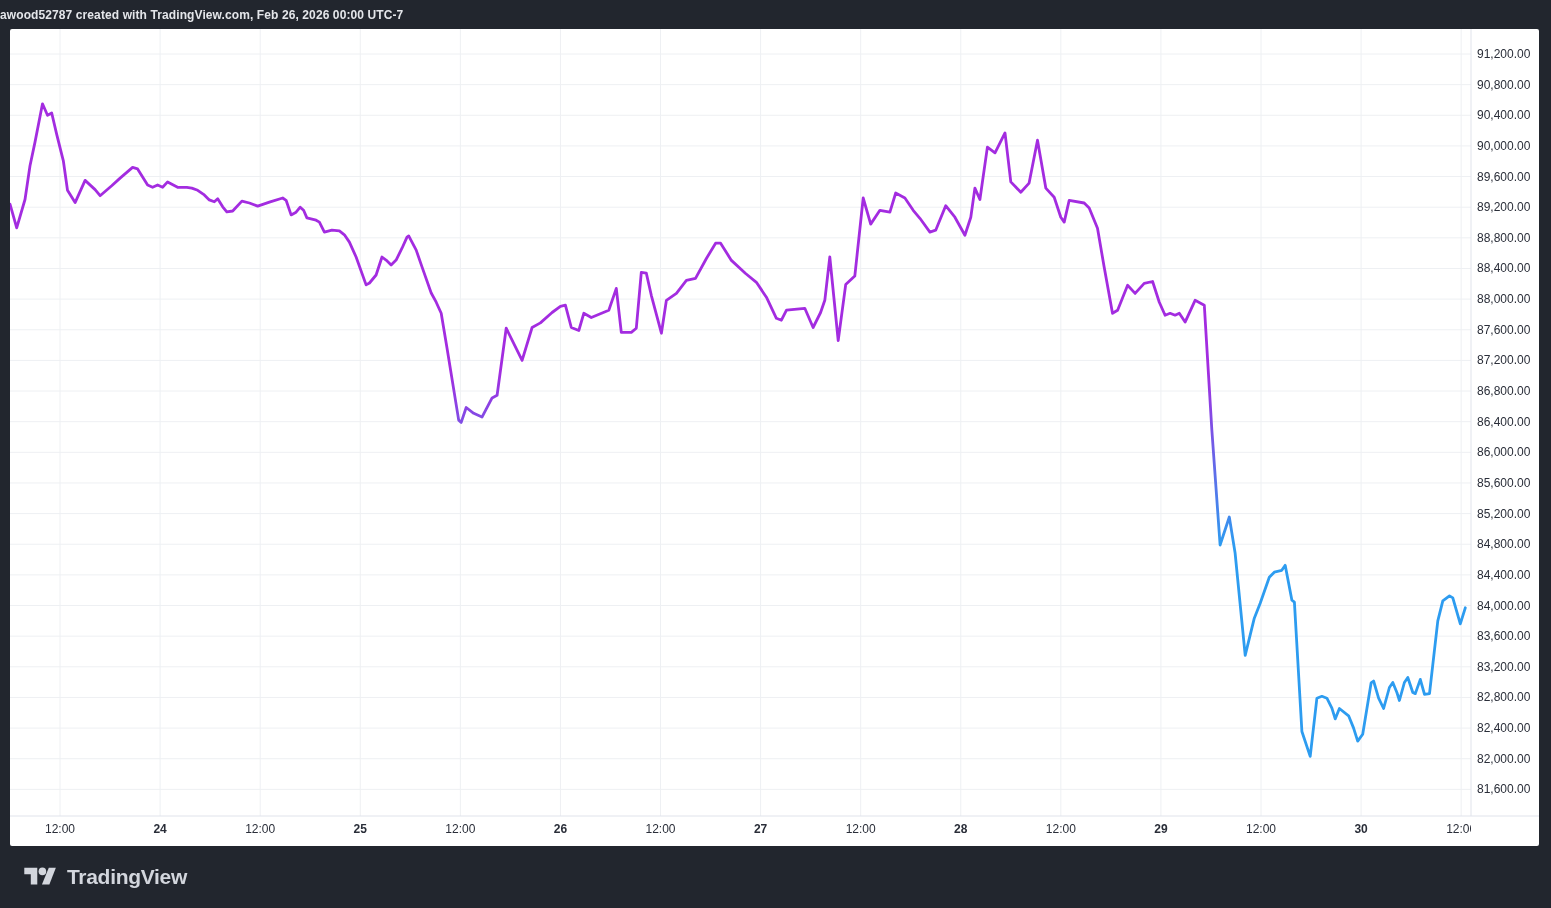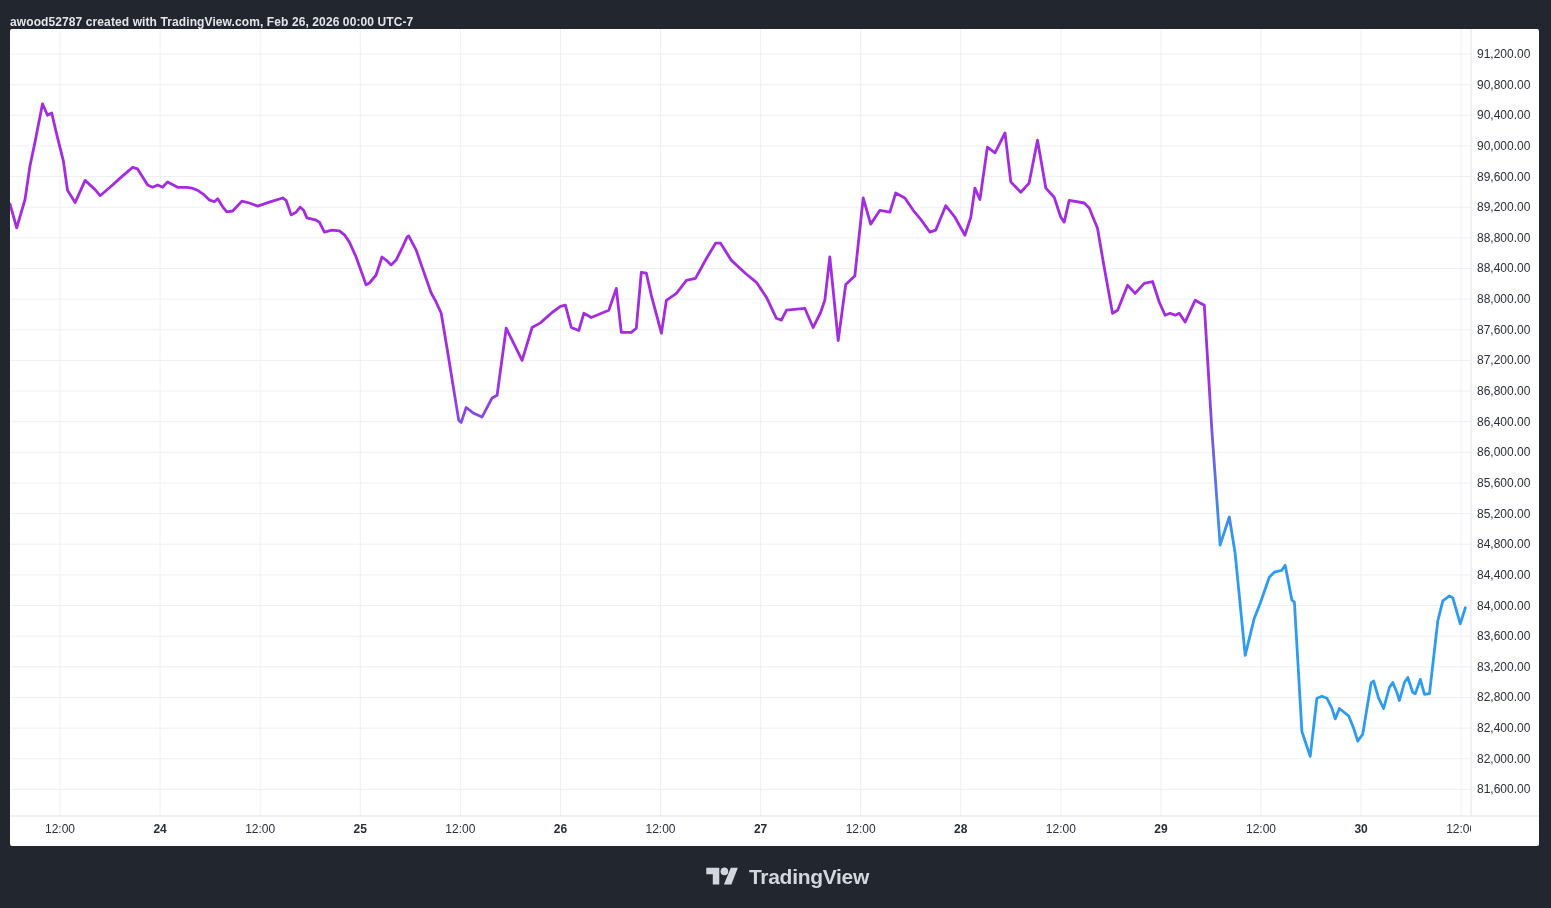--- a/index.html
+++ b/index.html
@@ -3,32 +3,32 @@
 <meta charset="utf-8">
 <style>
   html,body{margin:0;padding:0;}
   body{
     width:1551px;height:908px;position:relative;overflow:hidden;
     background:#22262e;
     font-family:"Liberation Sans",sans-serif;
   }
   .topbar{
     position:absolute;left:0;top:0;width:1322px;height:29px;
-    display:flex;align-items:flex-end;padding-left:10px;box-sizing:border-box;
+    display:flex;align-items:center;box-sizing:border-box;
   }
   .attribution{color:#e4e6ea;font-size:12px;font-weight:700;letter-spacing:.1px;}
   .panel{
     position:absolute;left:10px;top:29px;width:1529px;height:817px;
     background:#ffffff;border-radius:2px;
   }
   #chart-svg{position:absolute;left:0;top:0;}
   #chart-svg text{font-family:"Liberation Sans","DejaVu Sans",sans-serif;}
   .bottombar{
     position:absolute;left:0;top:846px;width:1551px;height:62px;
-    display:flex;align-items:center;padding-left:24px;box-sizing:border-box;justify-content:center;
+    display:flex;align-items:center;padding-left:24px;box-sizing:border-box;
   }
   .logo-link{display:flex;align-items:center;gap:9px;text-decoration:none;cursor:pointer;}
   .brand{color:#d3d6dd;font-size:21px;font-weight:700;letter-spacing:-.3px;}
 </style>
 </head>
 <body>
 
 <div class="topbar">
   <span class="attribution">awood52787 created with TradingView.com, Feb 26, 2026 00:00 UTC-7</span>
 </div>

